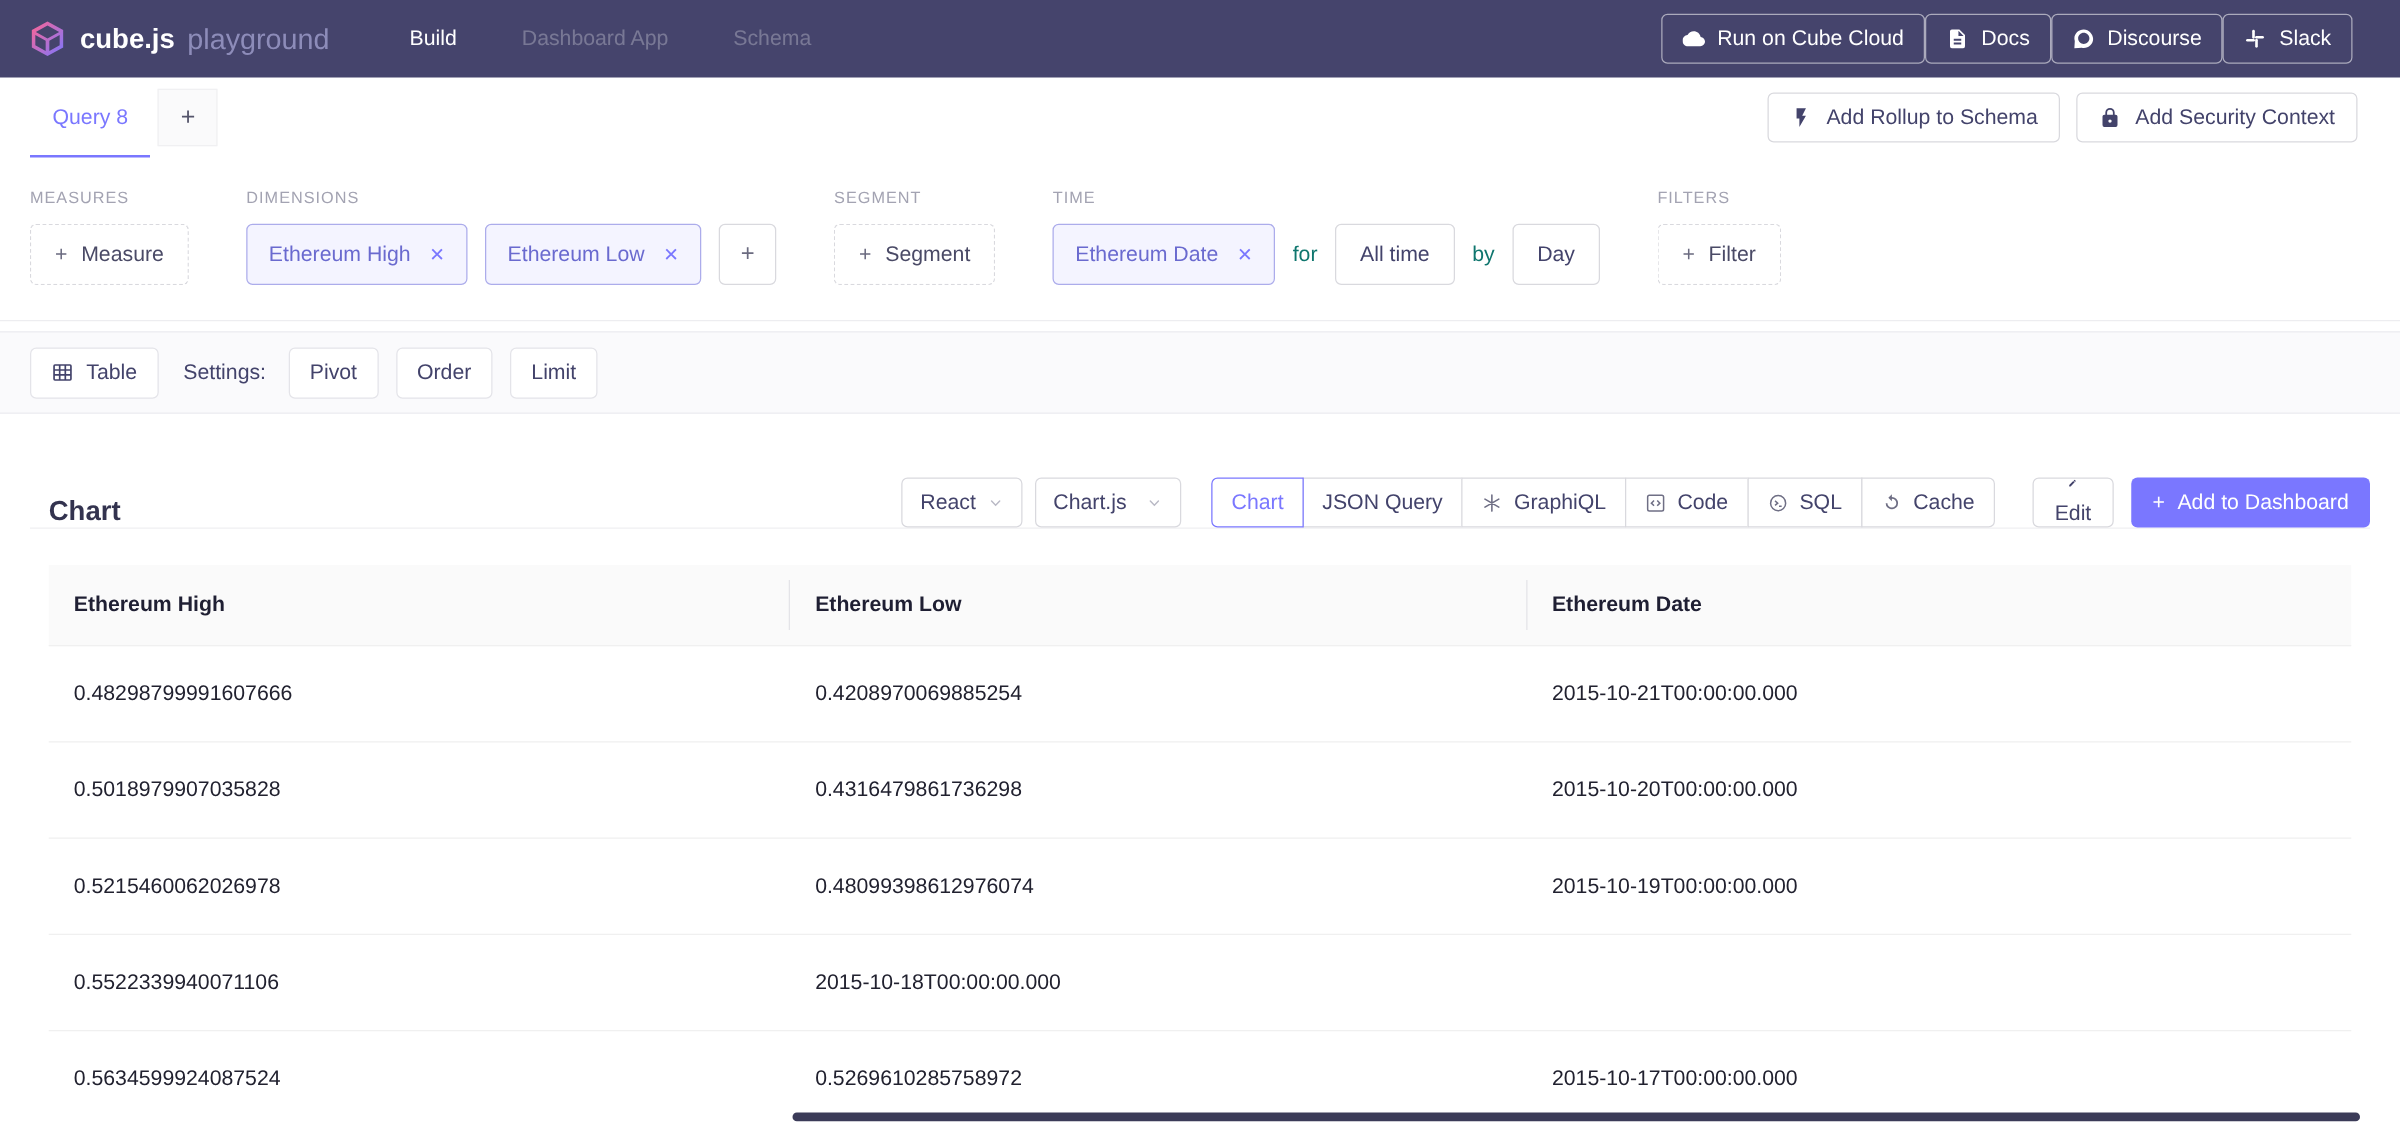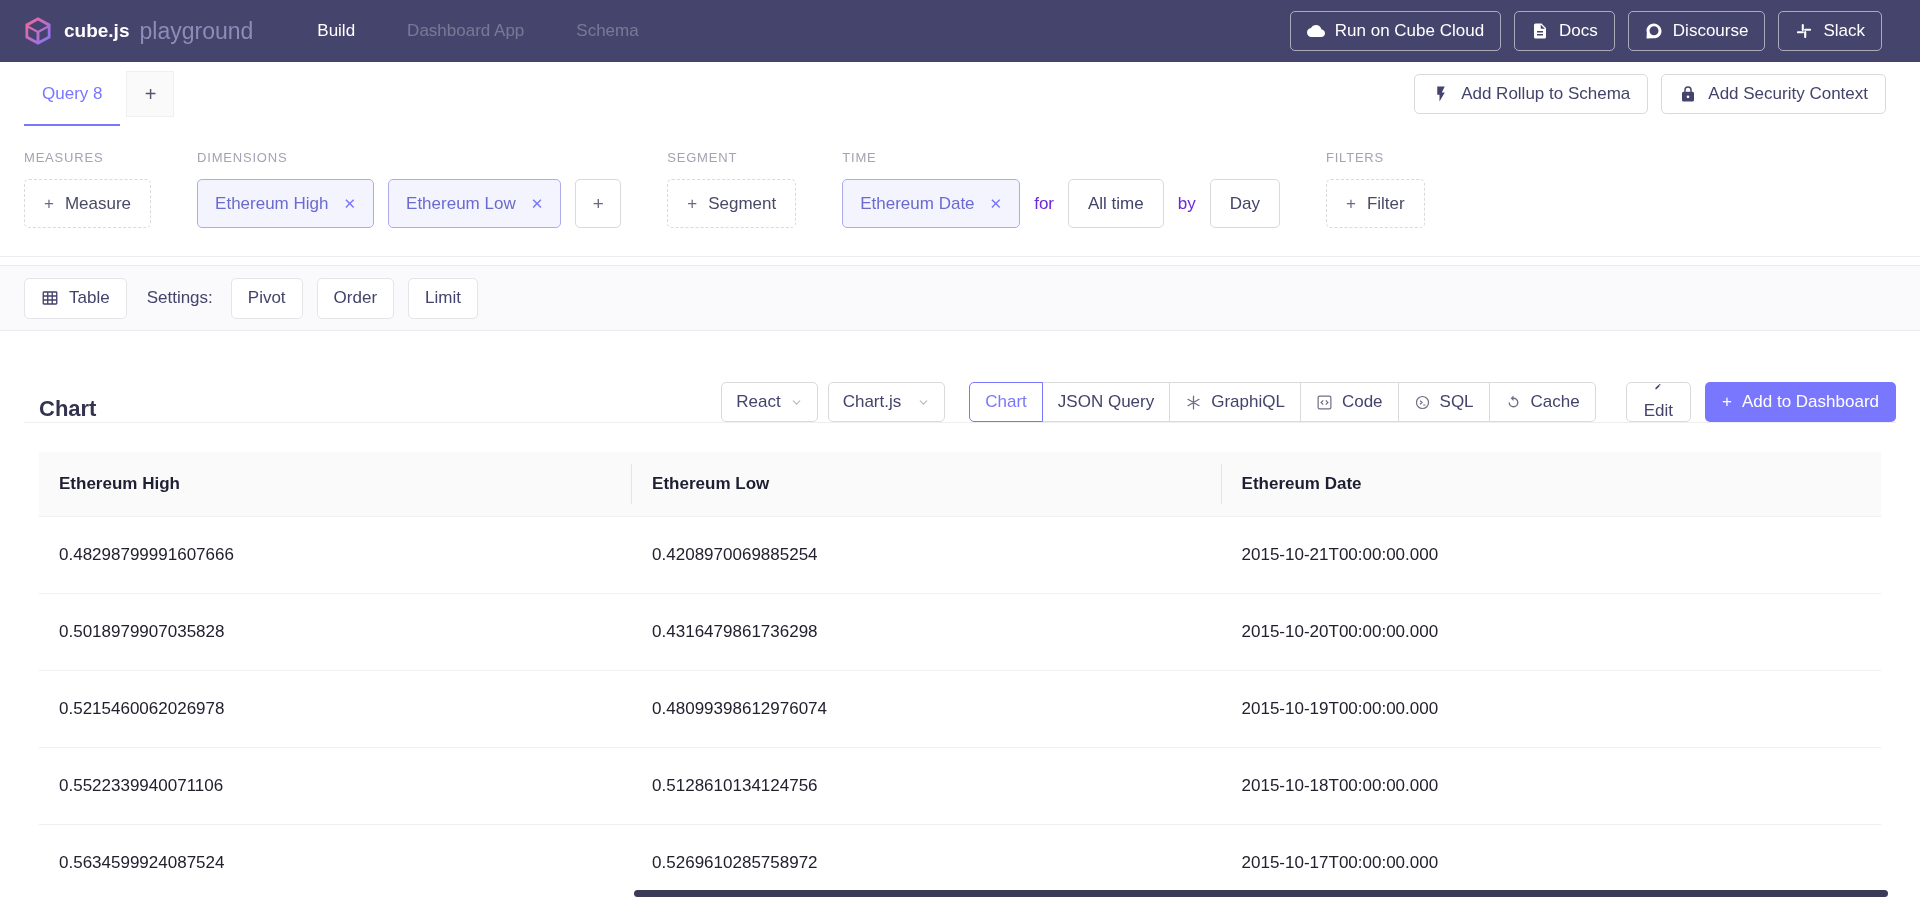--- a/index.html
+++ b/index.html
@@ -4,29 +4,29 @@
 <style>
   * { box-sizing: border-box; margin: 0; padding: 0; }
   html,body { width: 1920px; height: 899px; overflow: hidden; background:#fff;
     font-family: "Liberation Sans", "DejaVu Sans", sans-serif; color:#43436B; }
 
   
   .navbar { height:62px; background:#45446C; display:flex; align-items:center;
     padding:0 38px 0 22px; position:relative; }
   .brand { display:flex; align-items:center; gap:10px; }
   .brand svg { width:32px; height:32px; }
-  .brand-name { color:#fff; font-weight:bold; font-size:19px; }
+  .brand-name { color:#fff; font-weight:bold; font-size:22px; }
   .brand-suffix { color:#8D8CB9; font-size:23px; }
   .nav-items { display:flex; margin-left:64px; height:80px; }
   .nav-item { display:flex; align-items:center; margin-right:52px; font-size:17px;
     color:rgba(255,255,255,0.28); cursor:pointer; position:relative; }
   .nav-item.active { color:#fff; }
   .nav-item.active::after { content:""; position:absolute; left:-4px; right:-4px; bottom:0;
     height:4px; background:#fff; }
-  .nav-actions { margin-left:auto; display:flex; gap:13px; }
+  .nav-actions { margin-left:auto; display:flex; gap:0; }
   .nav-btn { display:flex; align-items:center; gap:10px; height:40px; padding:0 16px;
     background:transparent; border:1px solid rgba(255,255,255,0.55); border-radius:5px;
     color:#fff; font-size:17px; cursor:pointer; font-family:inherit; }
   .nav-btn svg { width:18px; height:18px; fill:#fff; }
 
   
   .tabs-row { display:flex; align-items:center; height:64px; padding:0 34px 0 24px; }
   .tab { height:64px; display:flex; align-items:center; padding:0 18px; font-size:17px;
     color:#7A77FF; cursor:pointer; position:relative; }
   .tab.active::after { content:""; position:absolute; left:0; right:0; bottom:0; height:2px;
@@ -49,21 +49,21 @@
   .dashed-btn { display:flex; align-items:center; gap:11px; height:49px; padding:0 19px;
     background:#fff; border:1px dashed #D9D9DE; border-radius:5px; color:#4A4A66;
     font-size:17px; cursor:pointer; font-family:inherit; }
   .dashed-btn .plus, .plus-btn { color:#6B6B80; }
   .plus-btn { width:46px; height:49px; display:flex; align-items:center; justify-content:center;
     background:#fff; border:1px solid #D9D9DE; border-radius:5px; font-size:19px; cursor:pointer; }
   .chip { display:flex; align-items:center; gap:15px; height:49px; padding:0 17px;
     background:#F4F4FF; border:1px solid #ACACEB; border-radius:5px; color:#6A6ACF;
     font-size:17px; cursor:pointer; }
   .chip .close { color:#7A77FF; font-size:15px; cursor:pointer; }
-  .conn { color:#6d28d9; font-size:17px; }
+  .conn { color:#0f766e; font-size:17px; }
   .white-btn { height:49px; padding:12px 19px; background:#fff; border:1px solid #D9D9DE;
     border-radius:5px; color:#43436B; font-size:17px; cursor:pointer; font-family:inherit; }
 
   
   .toolbar-gap { height:8px; }
   .toolbar { display:flex; align-items:center; gap:14px; height:66px;
     background:#FAFAFC; border-top:1px solid #EBEBEF; border-bottom:1px solid #EBEBEF;
     padding:0 44px 0 24px; }
   .tb-btn { display:flex; align-items:center; gap:10px; height:41px; padding:0 16px;
     background:#fff; border:1px solid #E4E4E9; border-radius:5px; color:#43436B;
@@ -340,21 +340,20 @@
       <div class="t-cell">0.4316479861736298</div>
       <div class="t-cell">2015-10-20T00:00:00.000</div>
     </div>
     <div class="t-row">
       <div class="t-cell">0.5215460062026978</div>
       <div class="t-cell">0.48099398612976074</div>
       <div class="t-cell">2015-10-19T00:00:00.000</div>
     </div>
     <div class="t-row">
       <div class="t-cell">0.5522339940071106</div>
-      <div class="t-cell">0.5128610134124756</div>
       <div class="t-cell">2015-10-18T00:00:00.000</div>
     </div>
     <div class="t-row">
       <div class="t-cell">0.5634599924087524</div>
       <div class="t-cell">0.5269610285758972</div>
       <div class="t-cell">2015-10-17T00:00:00.000</div>
     </div>
   </div>
 </section>
 

